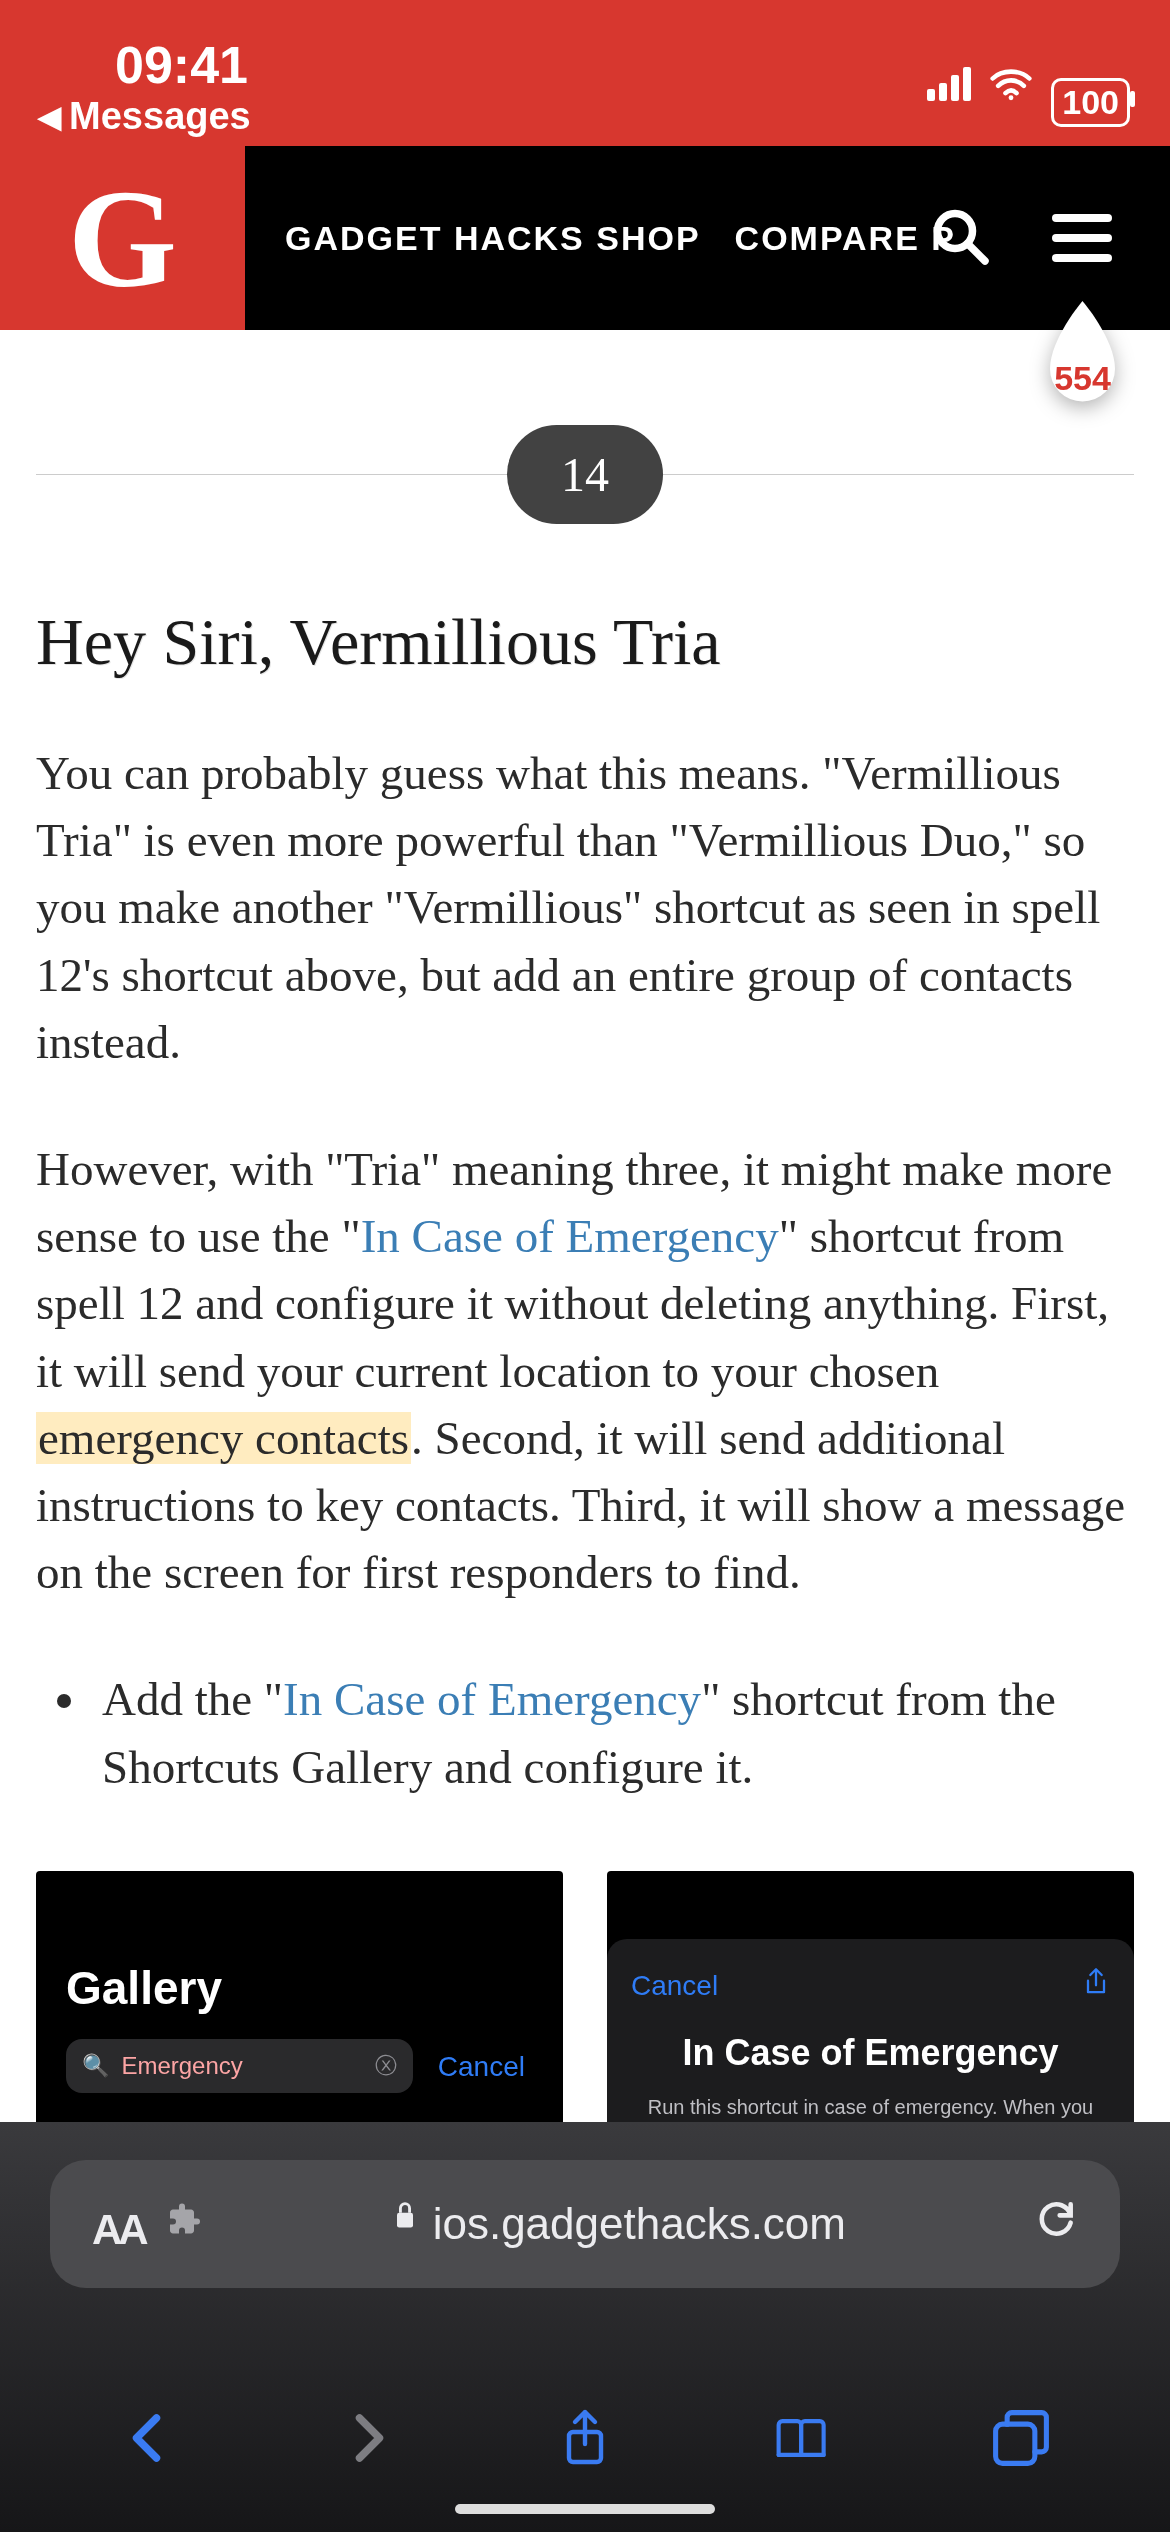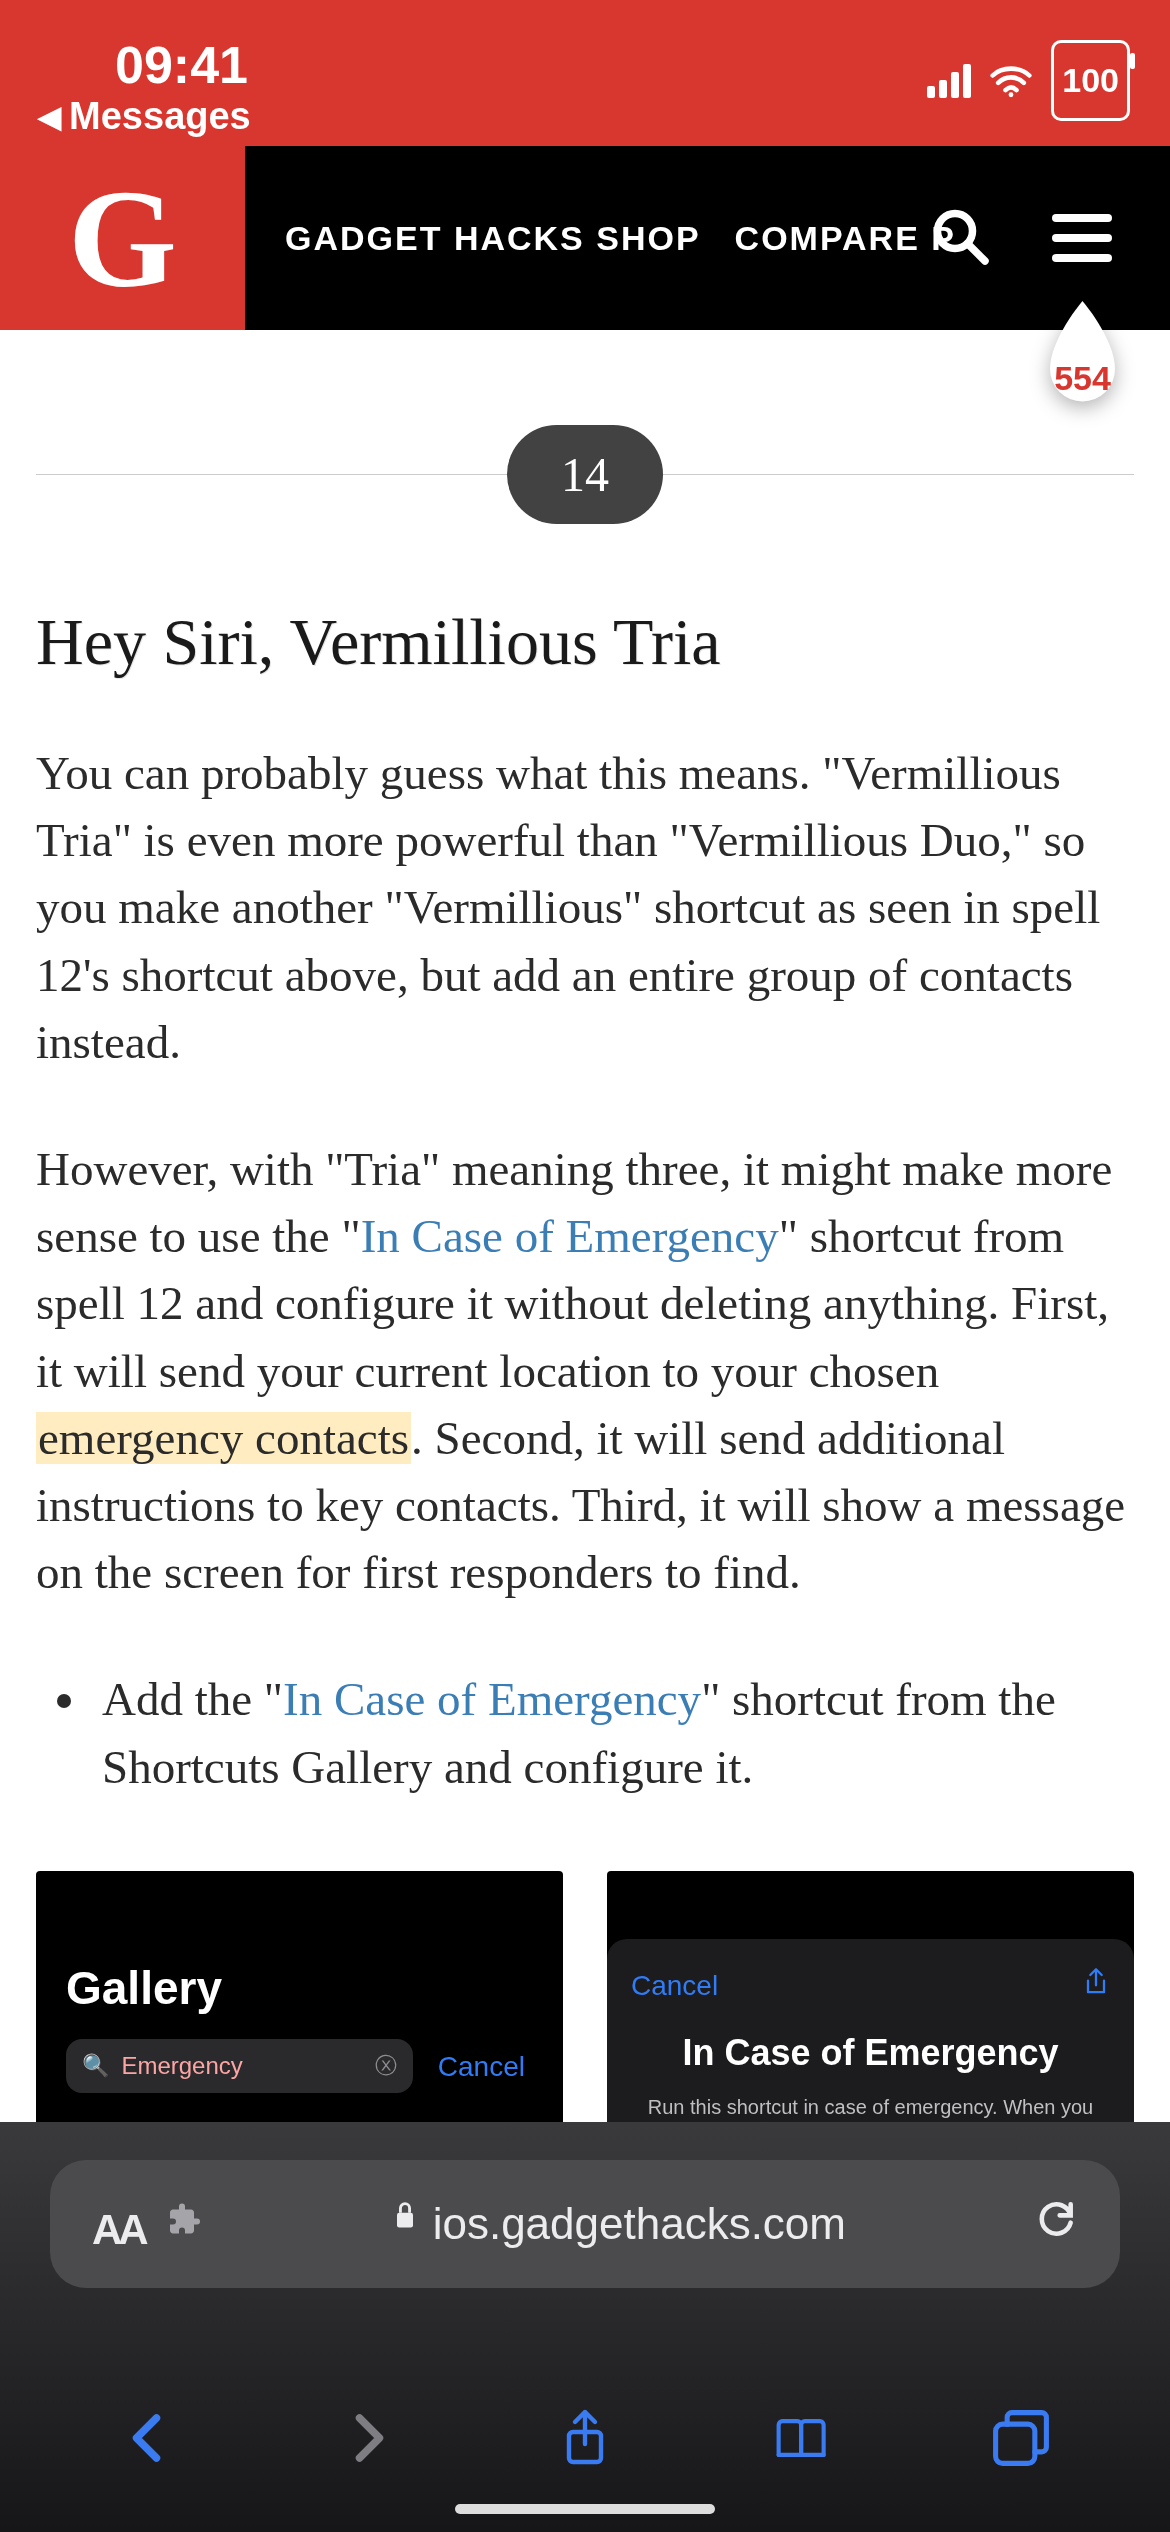--- a/index.html
+++ b/index.html
@@ -8,21 +8,21 @@
   
   .status-bar { background:#d7372f; height:146px; color:#fff; position:relative; }
   .time { position:absolute; top:35px; left:115px; font-size:52px; font-weight:700; }
   .back-app { position:absolute; top:95px; left:38px; font-size:38px; font-weight:600; display:flex; align-items:center; gap:8px;}
   .back-caret { font-size:30px; }
   .status-right { position:absolute; top:40px; right:40px; display:flex; align-items:center; gap:18px; }
   .bars { display:flex; align-items:flex-end; gap:4px; }
   .bars span { width:8px; background:#fff; border-radius:2px; display:block; }
   .bars span:nth-child(1){height:12px} .bars span:nth-child(2){height:18px}
   .bars span:nth-child(3){height:26px} .bars span:nth-child(4){height:34px}
-  .battery-box { border:3px solid #fff; border-radius:10px; padding:18px 8px; font-size:34px; font-weight:700; position:relative; }
+  .battery-box { border:3px solid #fff; border-radius:10px; padding:2px 8px; font-size:34px; font-weight:700; position:relative;margin-top:38px; }
   .battery-box::after{content:"";position:absolute;right:-8px;top:10px;width:5px;height:16px;background:#fff;border-radius:2px;}
 
   
   .site-header { background:#000; height:184px; display:flex; align-items:center; position:relative; }
   .logo { width:245px; height:184px; background:#d7372f; color:#fff; font-weight:900; font-size:140px; display:flex; align-items:center; justify-content:center; font-family:Georgia,serif;}
   .nav { color:#fff; margin-left:40px; font-size:34px; font-weight:700; letter-spacing:2px; display:flex; gap:34px; white-space:nowrap; overflow:hidden; width:672px;}
   .search-ico { position:absolute; right:180px; top:50%; transform:translateY(-50%); }
   .ham { position:absolute; right:58px; top:50%; transform:translateY(-50%); display:flex; flex-direction:column; gap:12px;}
   .ham span { width:60px; height:8px; background:#fff; border-radius:4px;}
   .drop { position:absolute; right:40px; top:155px; width:95px; height:110px; }

